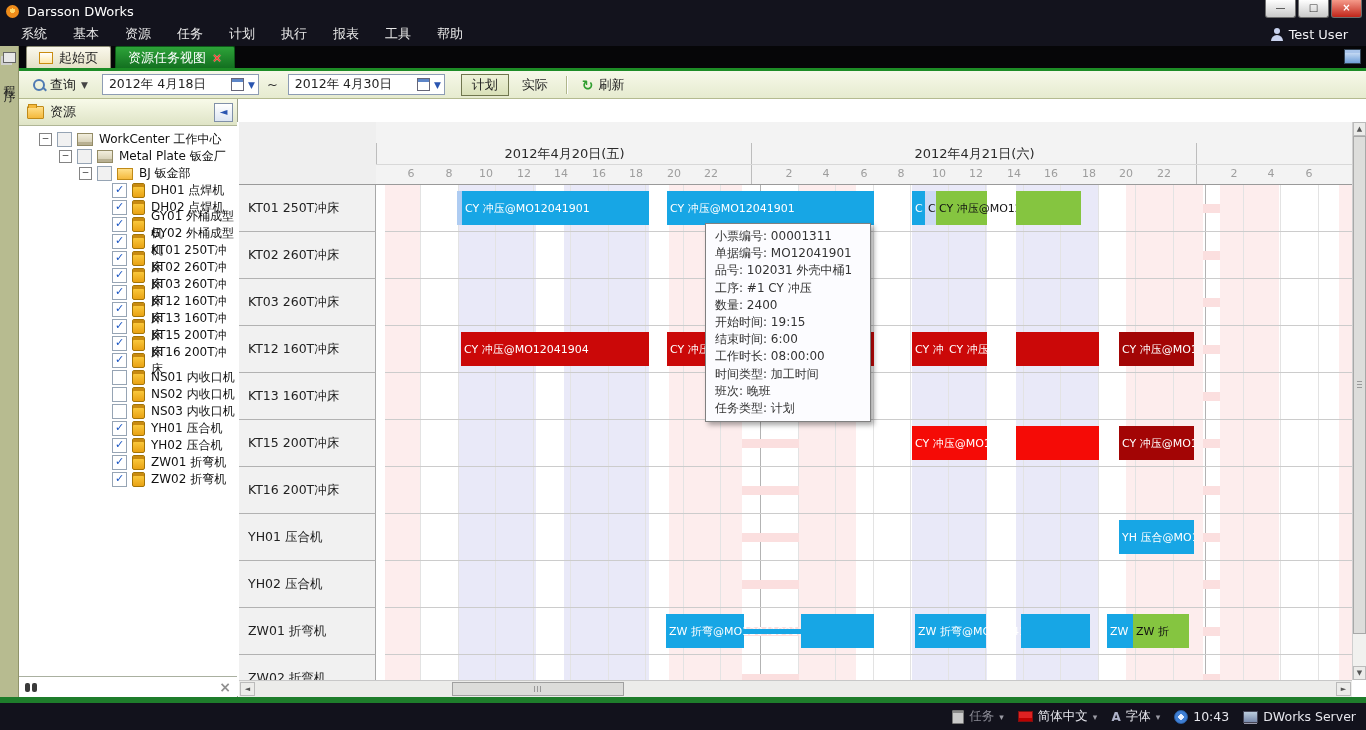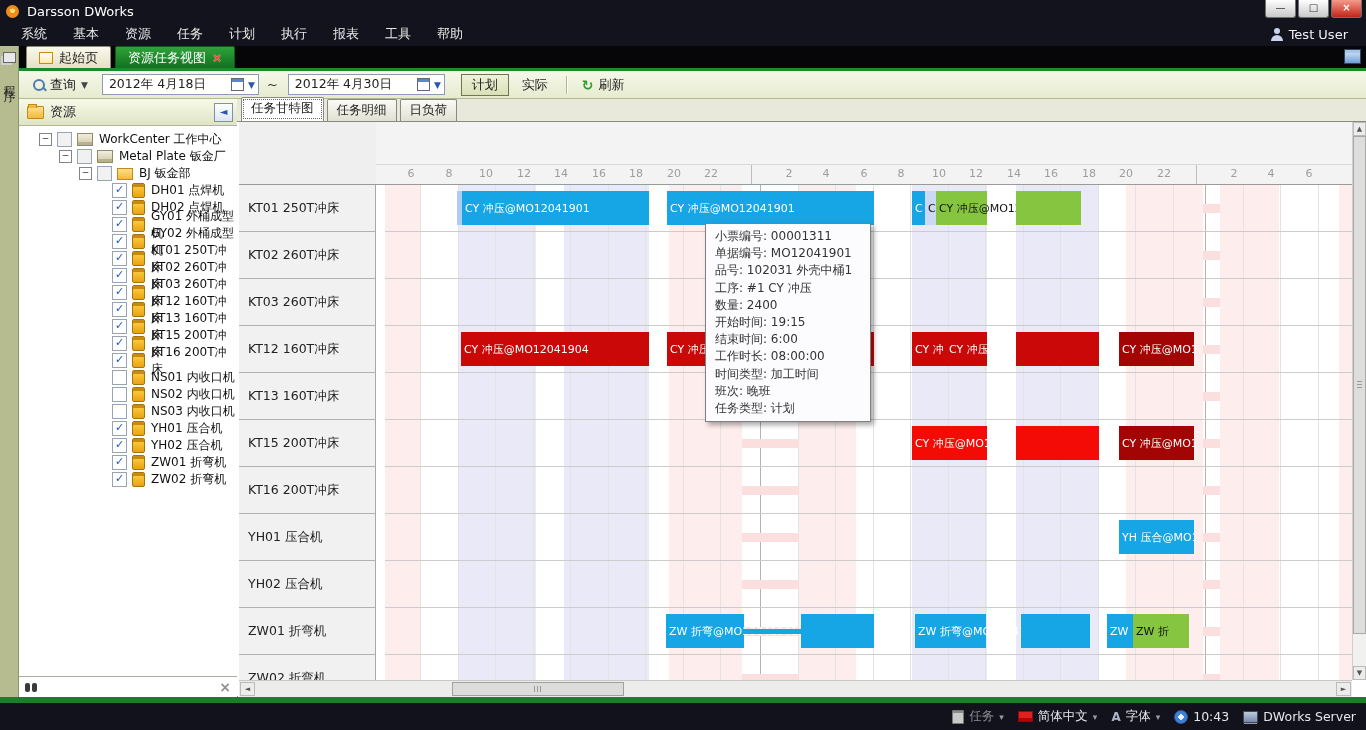--- a/index.html
+++ b/index.html
@@ -347,29 +347,29 @@
           <div class="tlabel">ZW02 折弯机</div>
         </div>
       </div>
     <div id="respanel-foot">
       <span class="bino-ico"></span>
       <span class="sp"></span>
       <span class="xclose">×</span>
     </div>
   </div>
 
-  <div id="vtabs" class="abs">
-      <div class="vtab active">任务甘特图</div>
-      <div class="vtab">任务明细</div>
-      <div class="vtab">日负荷</div>
-    </div>
 
   <div id="gantt" class="abs">
     <div id="gcorner" class="abs"></div>
     <div id="ghead" class="abs">
+      <div id="gdays" class="abs">
+          <div class="dcell" style="left: 0px; width: 375px;">2012年4月20日(五)</div>
+          <div class="dcell" style="left: 375px; width: 445px;">2012年4月21日(六)</div>
+          <div class="dcell" style="left: 820px; width: 156px;"></div>
+        </div>
       <div id="ghours" class="abs">
           <div class="htick" style="left: 35px;">6</div>
           <div class="htick" style="left: 73px;">8</div>
           <div class="htick" style="left: 110px;">10</div>
           <div class="htick" style="left: 148px;">12</div>
           <div class="htick" style="left: 185px;">14</div>
           <div class="htick" style="left: 223px;">16</div>
           <div class="htick" style="left: 260px;">18</div>
           <div class="htick" style="left: 298px;">20</div>
           <div class="htick" style="left: 335px;">22</div>

